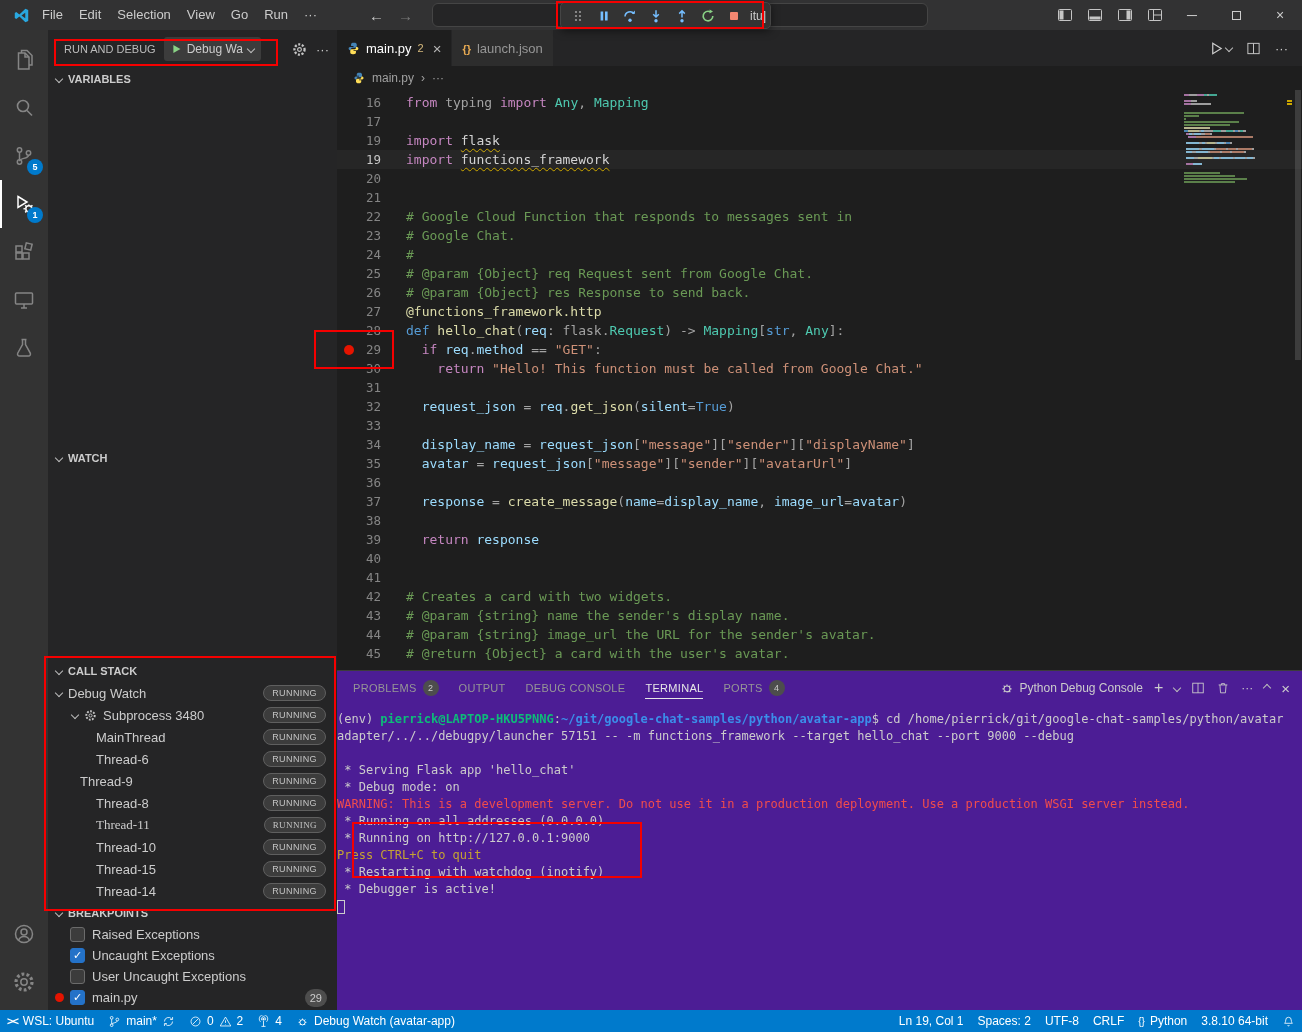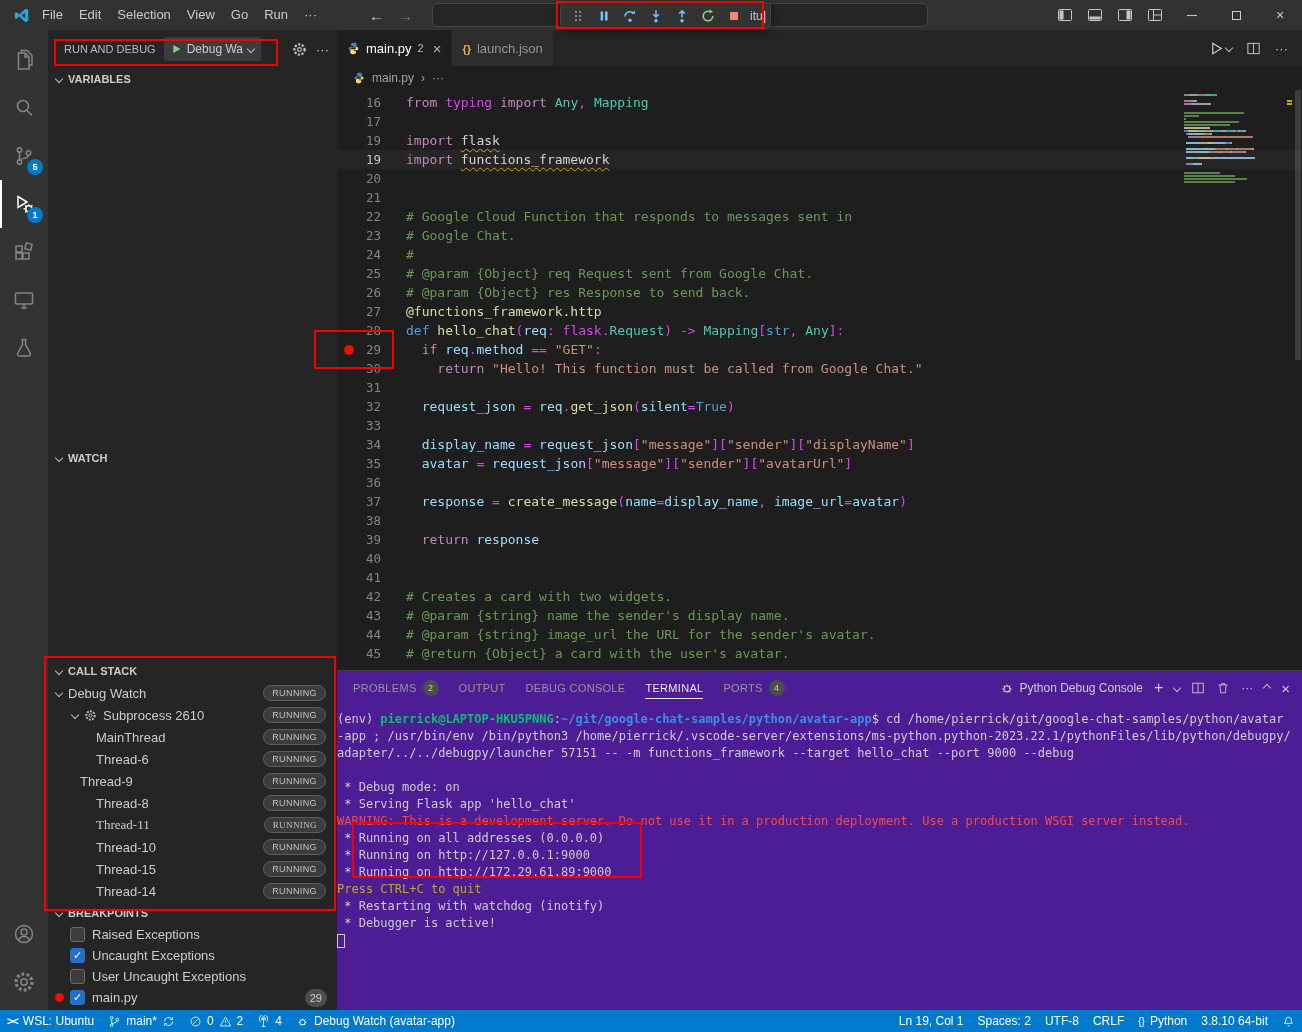--- a/index.html
+++ b/index.html
@@ -82,21 +82,21 @@
   .code-area{height:580px;position:relative;background:#1e1e1e;padding-top:3px;
     font-family:"DejaVu Sans Mono",monospace;font-size:13px;overflow:hidden;flex:none}
   .code-line{height:19px;display:flex;white-space:pre;position:relative}
   .code-line.current{background:rgba(255,255,255,.04)}
   .gutter{width:69px;flex:none;position:relative}
   .lnum{position:absolute;left:0;top:0;width:44px;text-align:right;color:#858585;font-size:12.5px;line-height:19px}
   .current .lnum{color:#c6c6c6}
   .bp{position:absolute;left:7px;top:5px;width:10px;height:10px;border-radius:50%;background:#e51400}
   .lcontent{line-height:19px}
   .tok-k{color:#c586c0}.tok-d{color:#569cd6}.tok-f{color:#dcdcaa}.tok-c{color:#4ec9b0}
-  .tok-v{color:#9cdcfe}.tok-s{color:#ce9178}.tok-m{color:#6a9955}.tok-p{color:#d946ef}.tok-b{color:#569cd6}
+  .tok-v{color:#9cdcfe}.tok-s{color:#ce9178}.tok-m{color:#6a9955}.tok-p{color:#a3a3a3}.tok-b{color:#569cd6}
   .tok-u{color:#d4d4d4;text-decoration:underline wavy #cca700 1px;text-underline-offset:3px}
 
   .minimap{position:absolute;top:4px;right:10px;width:108px}
   .mm-line{height:2px;margin-bottom:1px;font-size:0;white-space:nowrap;position:relative;overflow:hidden}
   .mm-line span{display:inline-block;height:2px}
   .mm-k{background:rgba(197,134,192,.8)}.mm-d{background:rgba(86,156,214,.8)}.mm-f{background:rgba(220,220,170,.8)}
   .mm-c{background:rgba(78,201,176,.8)}.mm-v{background:rgba(156,220,254,.8)}.mm-s{background:rgba(206,145,120,.8)}
   .mm-m{background:rgba(106,153,85,.8)}.mm-p{background:rgba(212,212,212,.7)}.mm-b{background:rgba(86,156,214,.8)}
   .mm-u{background:rgba(212,212,212,.7)}
   .mm-sp{background:transparent}
@@ -357,21 +357,21 @@
             <span class="cs-badge">RUNNING</span>
           </div>
           <div class="cs-row" style="padding-left: 24px;">
             <span class="chev"></span>
             <span class="mini-icon">
               <svg width="13" height="13" viewBox="0 0 16 16" fill="none" stroke="#c5c5c5">
                 <circle cx="8" cy="8" r="5.2" stroke-width="2.4" stroke-dasharray="2.2 1.7"></circle>
                 <circle cx="8" cy="8" r="1.9" stroke-width="1.2"></circle>
               </svg>
             </span>
-            <span class="cs-label">Subprocess 2610</span>
+            <span class="cs-label">Subprocess 3480</span>
             <span class="cs-badge">RUNNING</span>
           </div>
           <div class="cs-row" style="padding-left: 48px;">
             <span class="cs-label">MainThread</span>
             <span class="cs-badge">RUNNING</span>
           </div>
           <div class="cs-row" style="padding-left: 48px;">
             <span class="cs-label">Thread-6</span>
             <span class="cs-badge">RUNNING</span>
           </div>
@@ -587,29 +587,27 @@
                 <path d="M3 4.5h10M6.2 4.5V3h3.6v1.5M4.5 4.5l.7 9h5.6l.7-9"></path>
               </svg>
           </span>
           <span>···</span>
           <span class="chev up"></span>
           <span style="font-size:15px">×</span>
         </div>
       </div>
       <div class="terminal" id="terminal">
           <div class="t-line"><span class="t-w">(env) </span><span class="t-g">pierrick@LAPTOP-HKU5PNNG</span><span class="t-w">:</span><span class="t-b">~/git/google-chat-samples/python/avatar-app</span><span class="t-w">$ cd /home/pierrick/git/google-chat-samples/python/avatar</span></div>
-          <div class="t-line"><span class="t-w">-app ; /usr/bin/env /bin/python3 /home/pierrick/.vscode-server/extensions/ms-python.python-2023.22.1/pythonFiles/lib/python/debugpy/</span></div>
           <div class="t-line"><span class="t-w">adapter/../../debugpy/launcher 57151 -- -m functions_framework --target hello_chat --port 9000 --debug</span></div>
           <div class="t-line">&nbsp;</div>
+          <div class="t-line"><span class="t-w"> * Serving Flask app 'hello_chat'</span></div>
           <div class="t-line"><span class="t-w"> * Debug mode: on</span></div>
-          <div class="t-line"><span class="t-w"> * Serving Flask app 'hello_chat'</span></div>
           <div class="t-line"><span class="t-r">WARNING: This is a development server. Do not use it in a production deployment. Use a production WSGI server instead.</span></div>
           <div class="t-line"><span class="t-w"> * Running on all addresses (0.0.0.0)</span></div>
           <div class="t-line"><span class="t-w"> * Running on http://127.0.0.1:9000</span></div>
-          <div class="t-line"><span class="t-w"> * Running on http://172.29.61.89:9000</span></div>
           <div class="t-line"><span class="t-y">Press CTRL+C to quit</span></div>
           <div class="t-line"><span class="t-w"> * Restarting with watchdog (inotify)</span></div>
           <div class="t-line"><span class="t-w"> * Debugger is active!</span></div>
           <div class="t-line"><span class="t-cursor"></span></div>
         </div>
     </div>
   </div>
 </div>
 
 <div class="statusbar">

